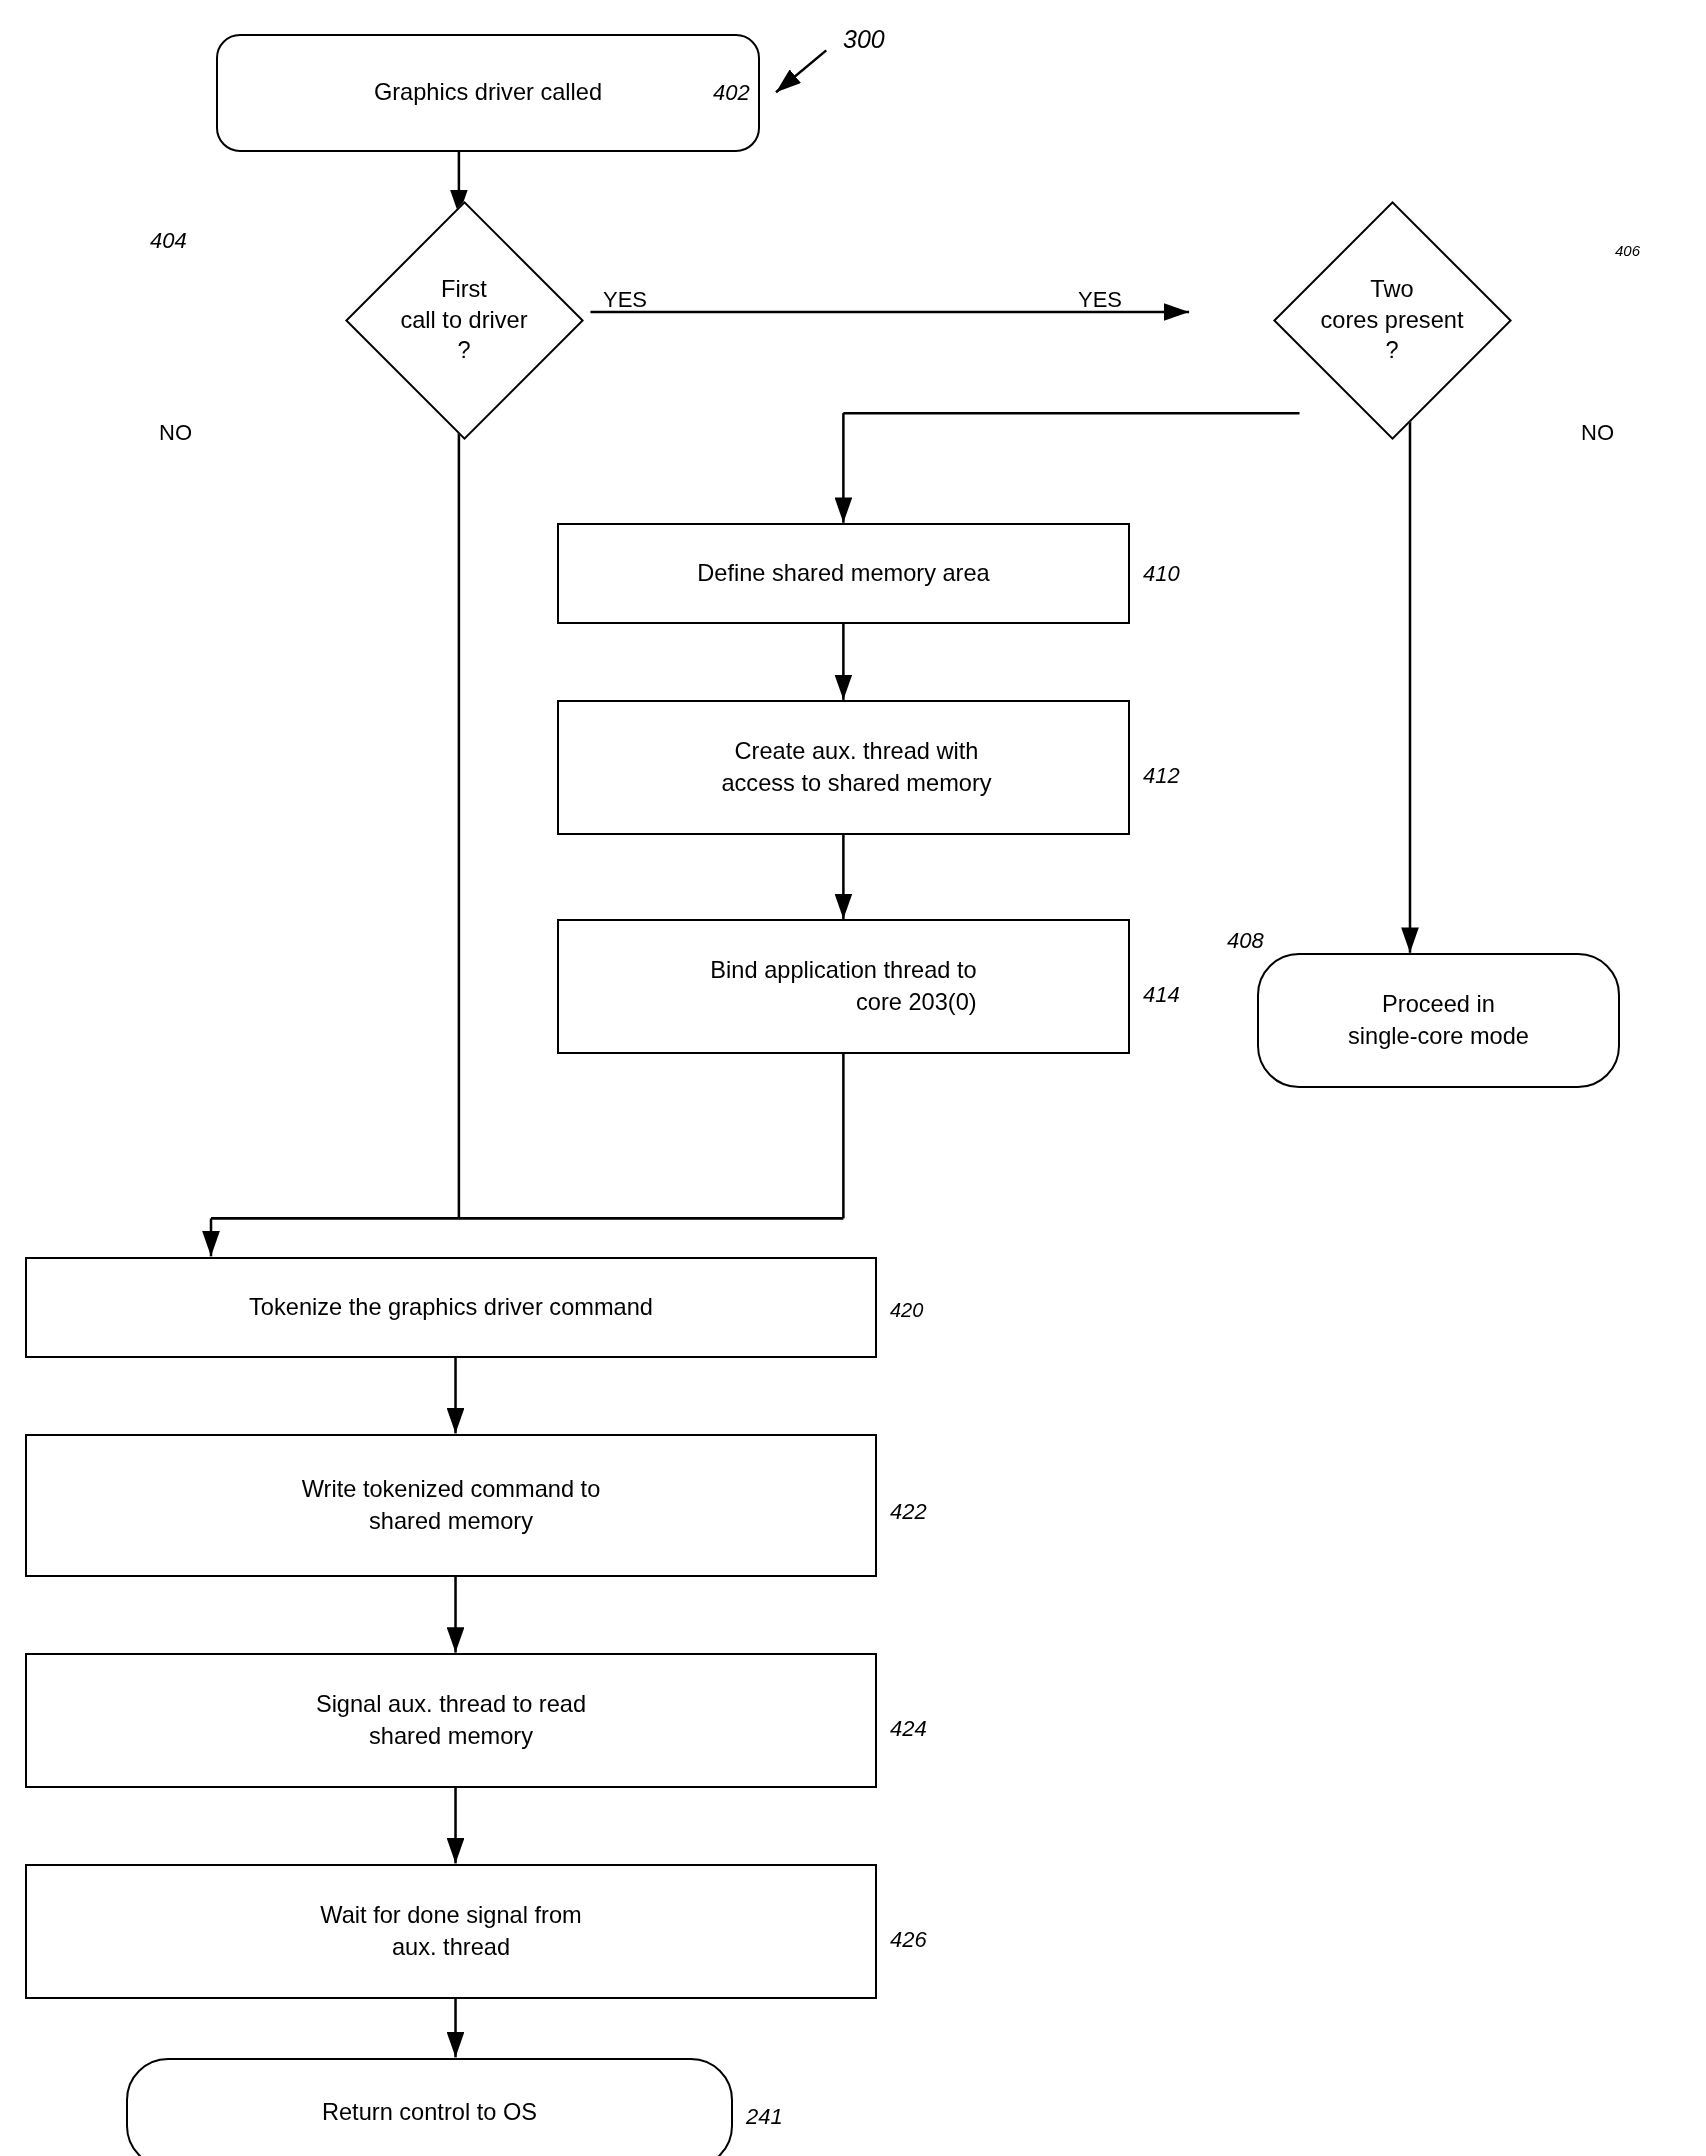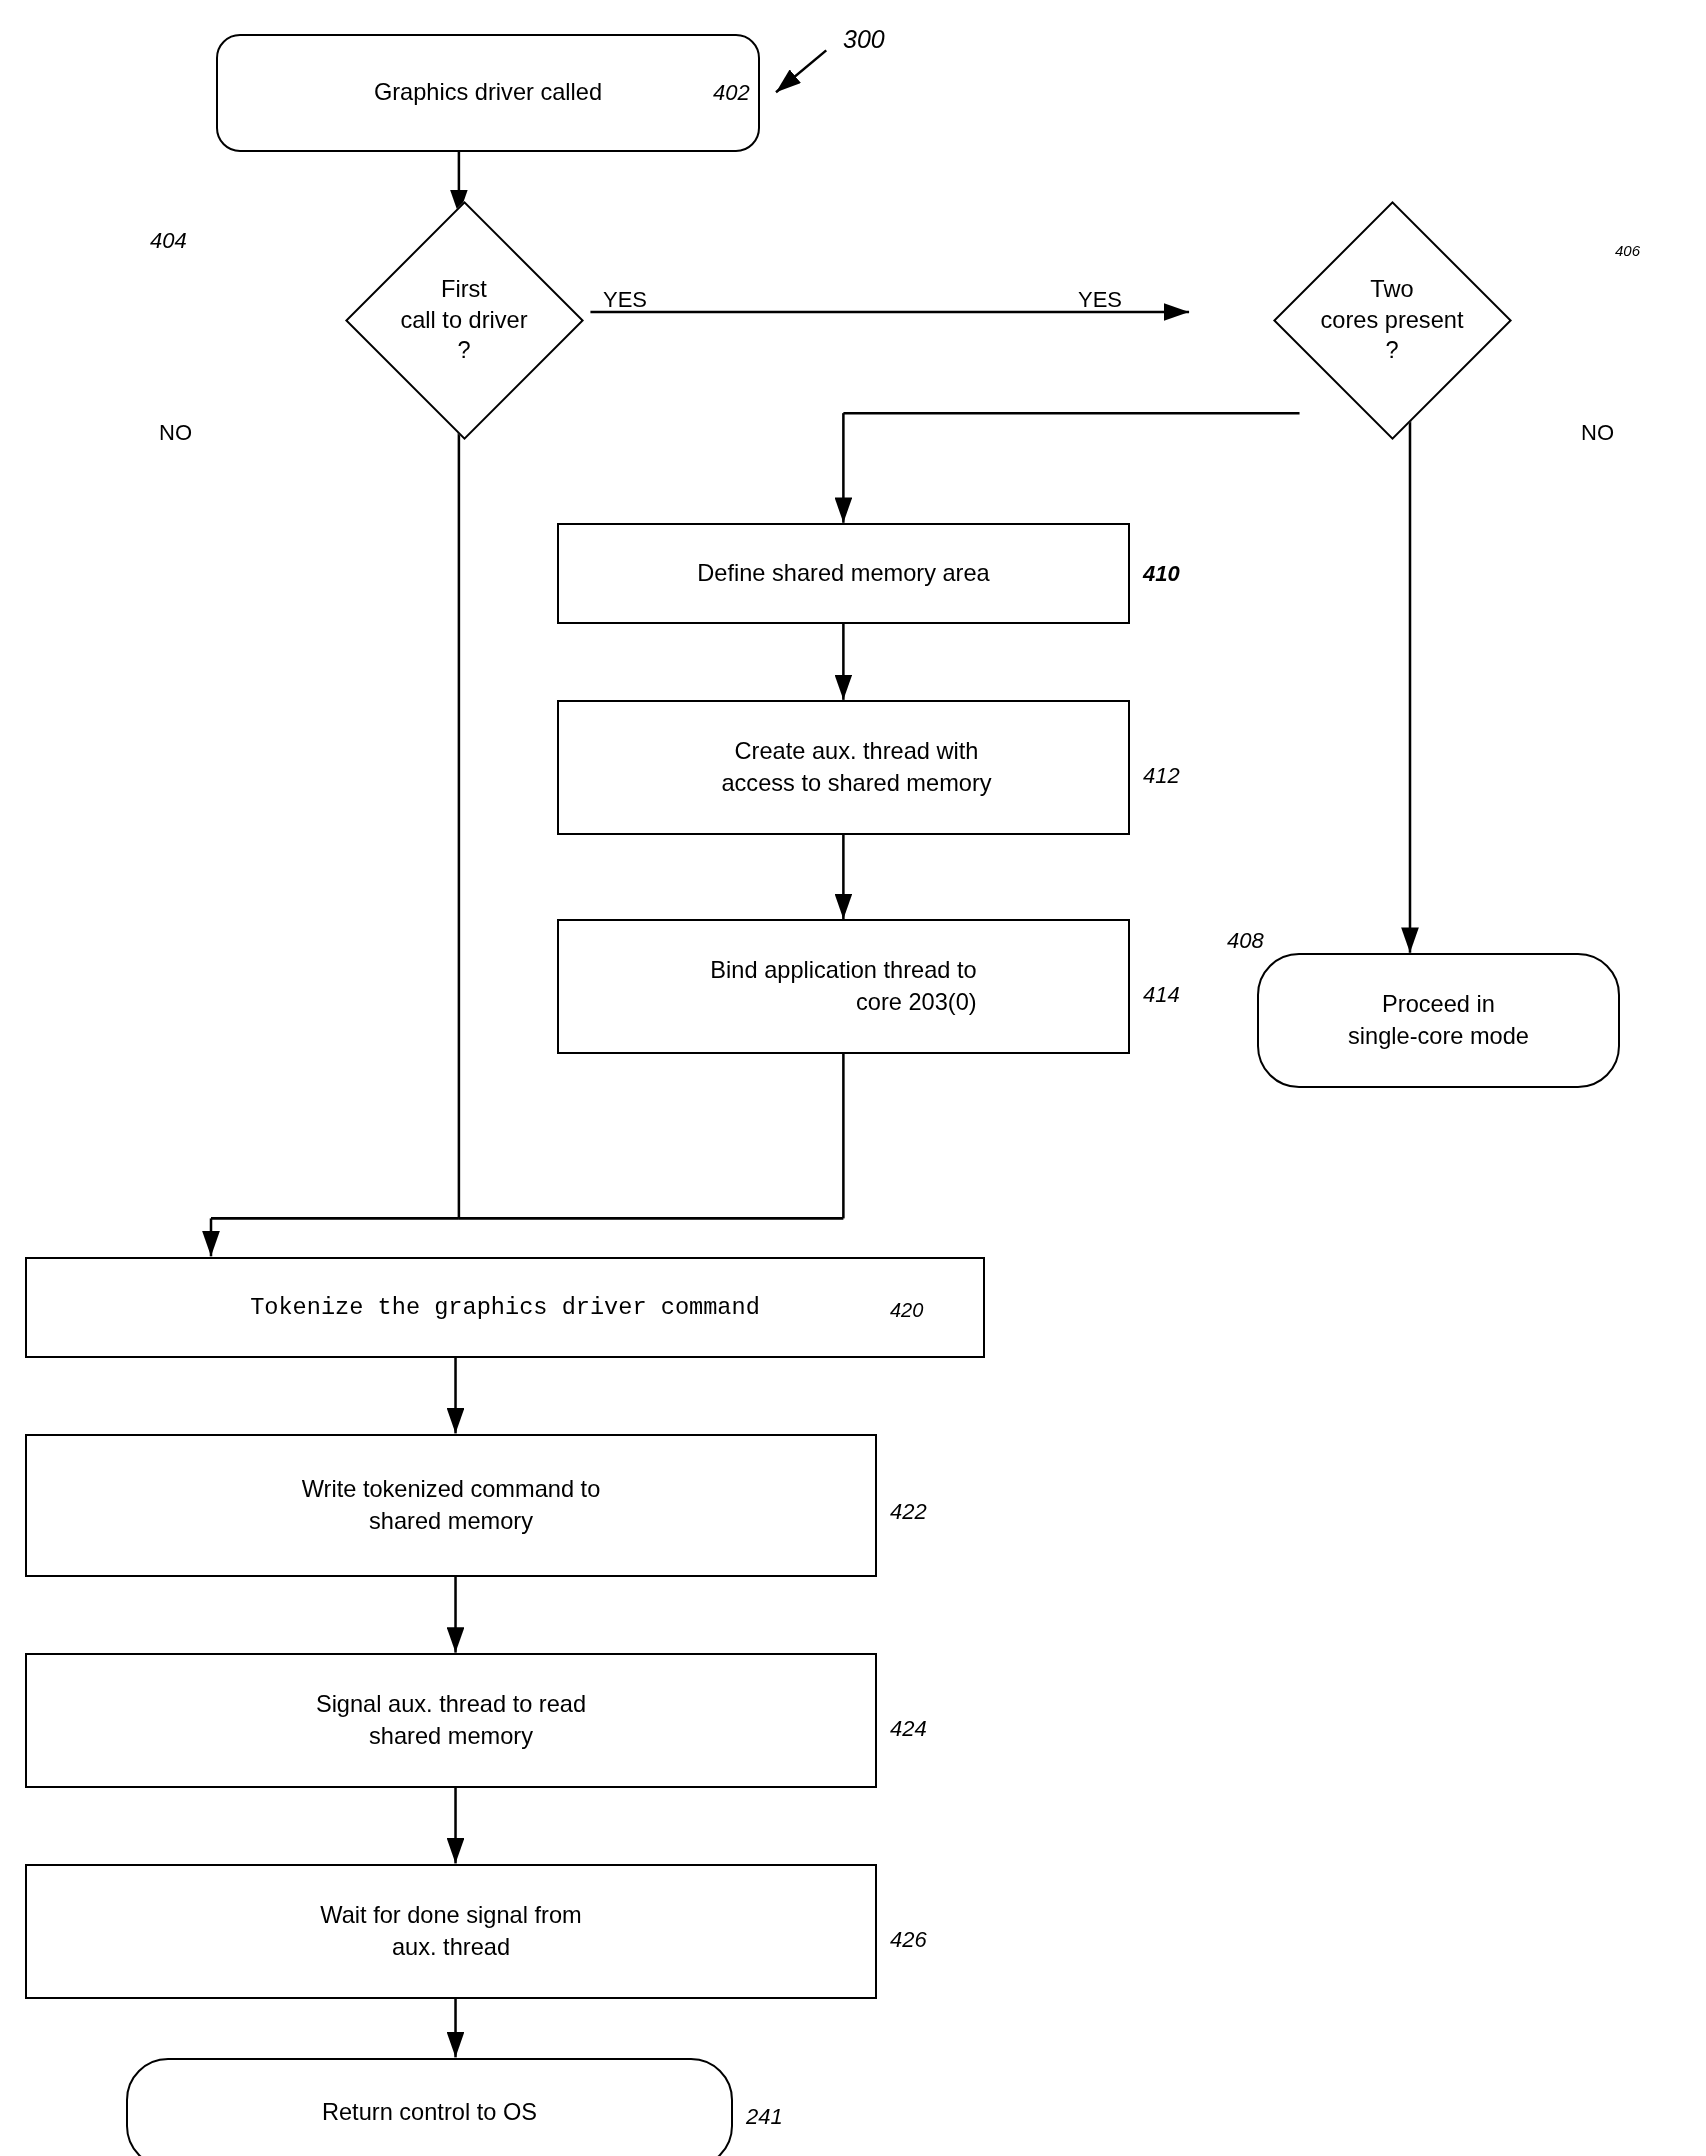--- a/index.html
+++ b/index.html
@@ -171,41 +171,41 @@
   </div>
 
   <div class="label" style="top:928px; left:1227px; font-size:22px;">
     <span>408</span>
   </div>
 
   <div class="shape rectangle flow-text" style="left:557px; top:523px; width:573px; height:101px;">
     <span>Define shared memory area</span>
   </div>
 
-  <div class="label" style="top:561px; left:1143px; font-size:22px;font-weight:bold;">
+  <div class="label" style="top:561px; left:1143px; font-size:22px;">
     <span>410</span>
   </div>
 
   <div class="shape rectangle flow-text" style="left:557px; top:700px; width:573px; height:135px;padding-left:26px;">
     <span>Create aux. thread with<br>access to shared memory</span>
   </div>
 
   <div class="label" style="top:763px; left:1143px; font-size:22px;">
     <span>412</span>
   </div>
 
   <div class="shape rectangle flow-text" style="left:557px; top:919px; width:573px; height:135px;text-align:right;">
     <span>Bind application thread to<br>core 203(0)</span>
   </div>
 
   <div class="label" style="top:982px; left:1143px; font-size:22px;">
     <span>414</span>
   </div>
 
-  <div class="shape rectangle flow-text" style="left:25px; top:1257px; width:960px; height:101px;font-family:Liberation Mono, monospace;">
+  <div class="shape rectangle flow-text" style="left:25px; top:1257px; width:852px; height:101px;">
     <span>Tokenize the graphics driver command</span>
   </div>
 
   <div class="label" style="top:1299px; left:890px; font-size:20px;font-style:italic;">
     <span>420</span>
   </div>
 
   <div class="shape rectangle flow-text" style="left:25px; top:1434px; width:852px; height:143px;">
     <span>Write tokenized command to<br>shared memory</span>
   </div>

